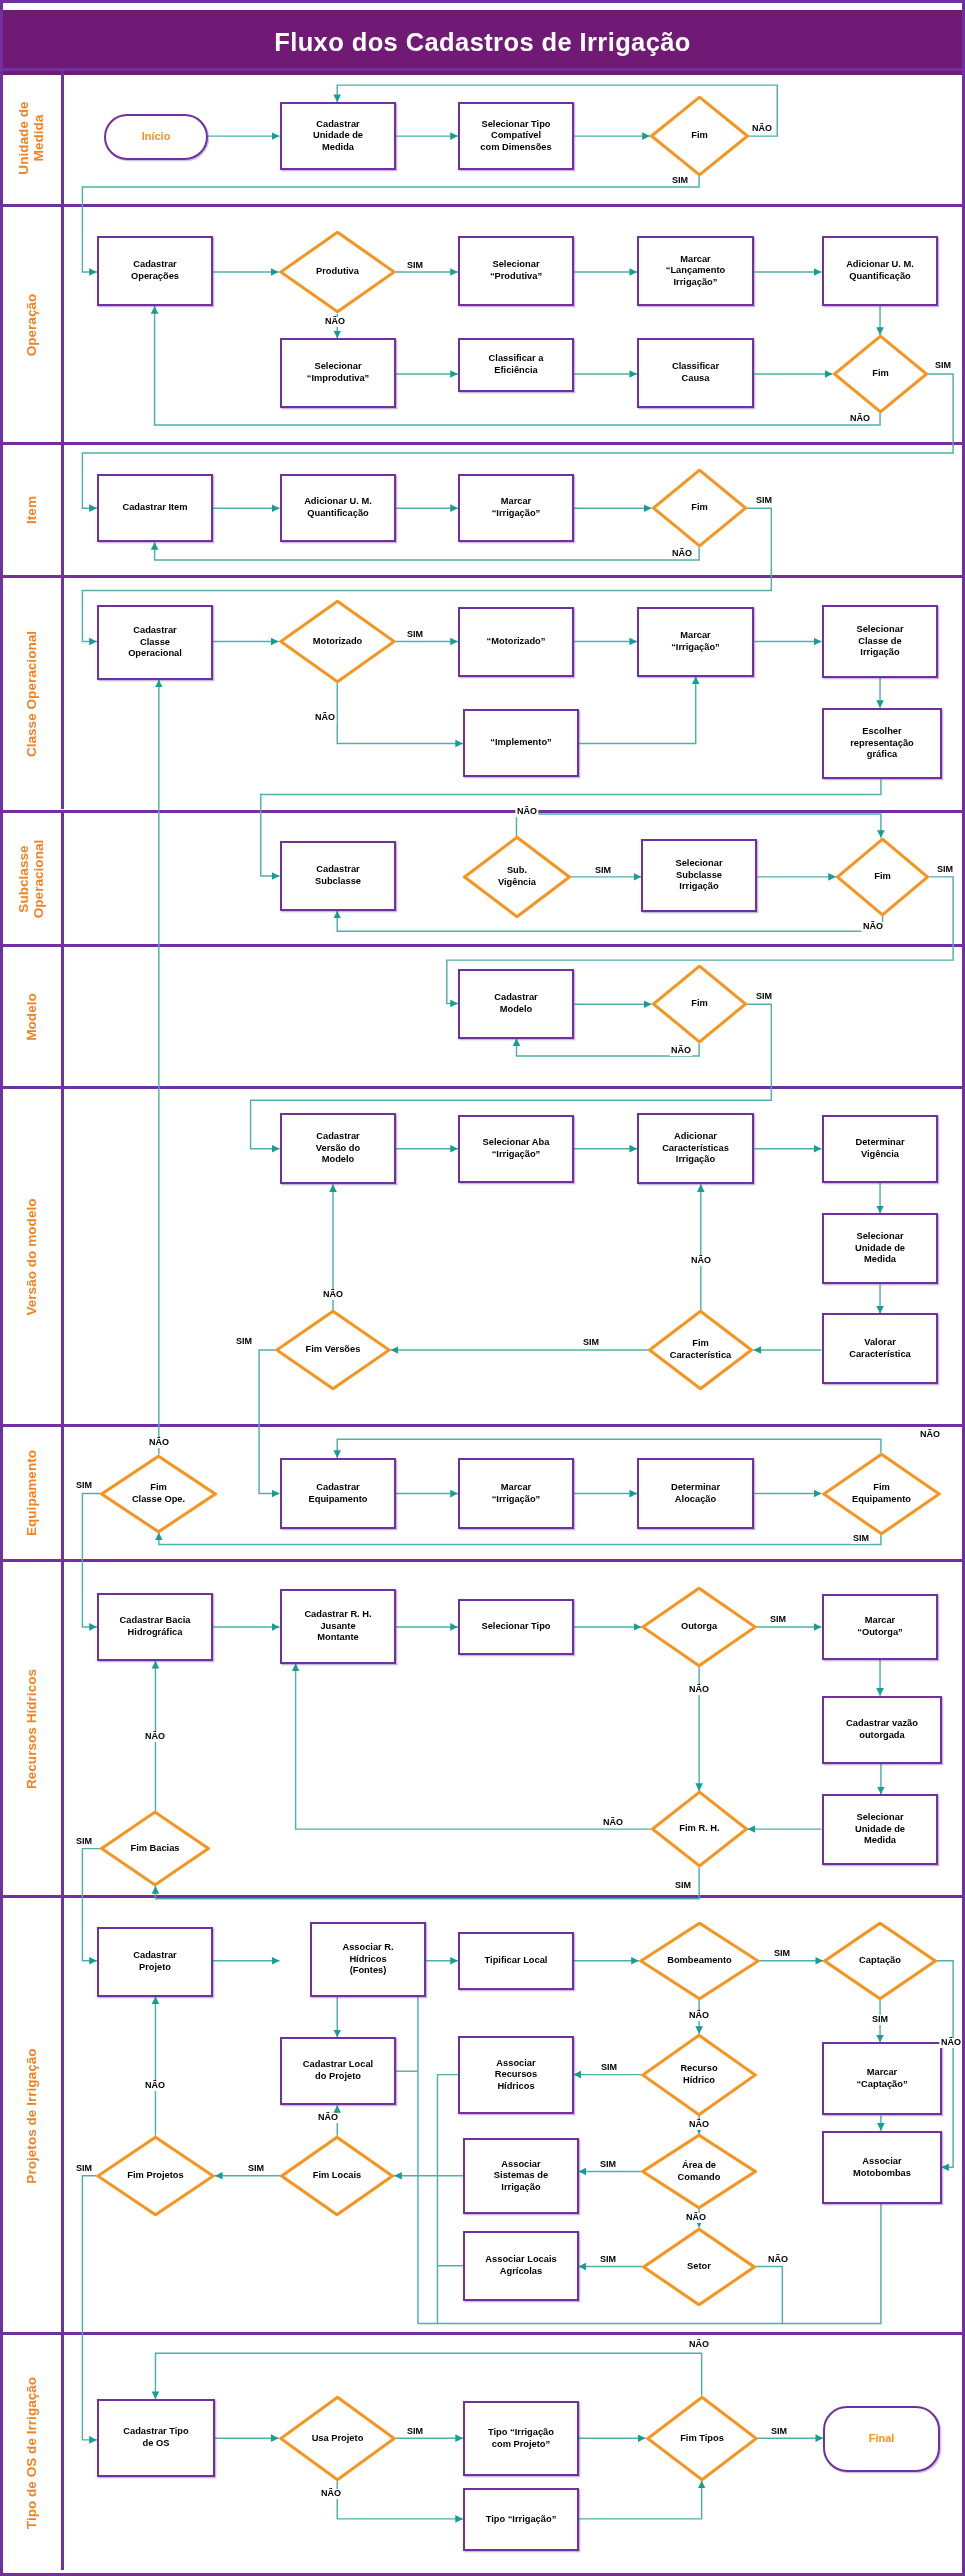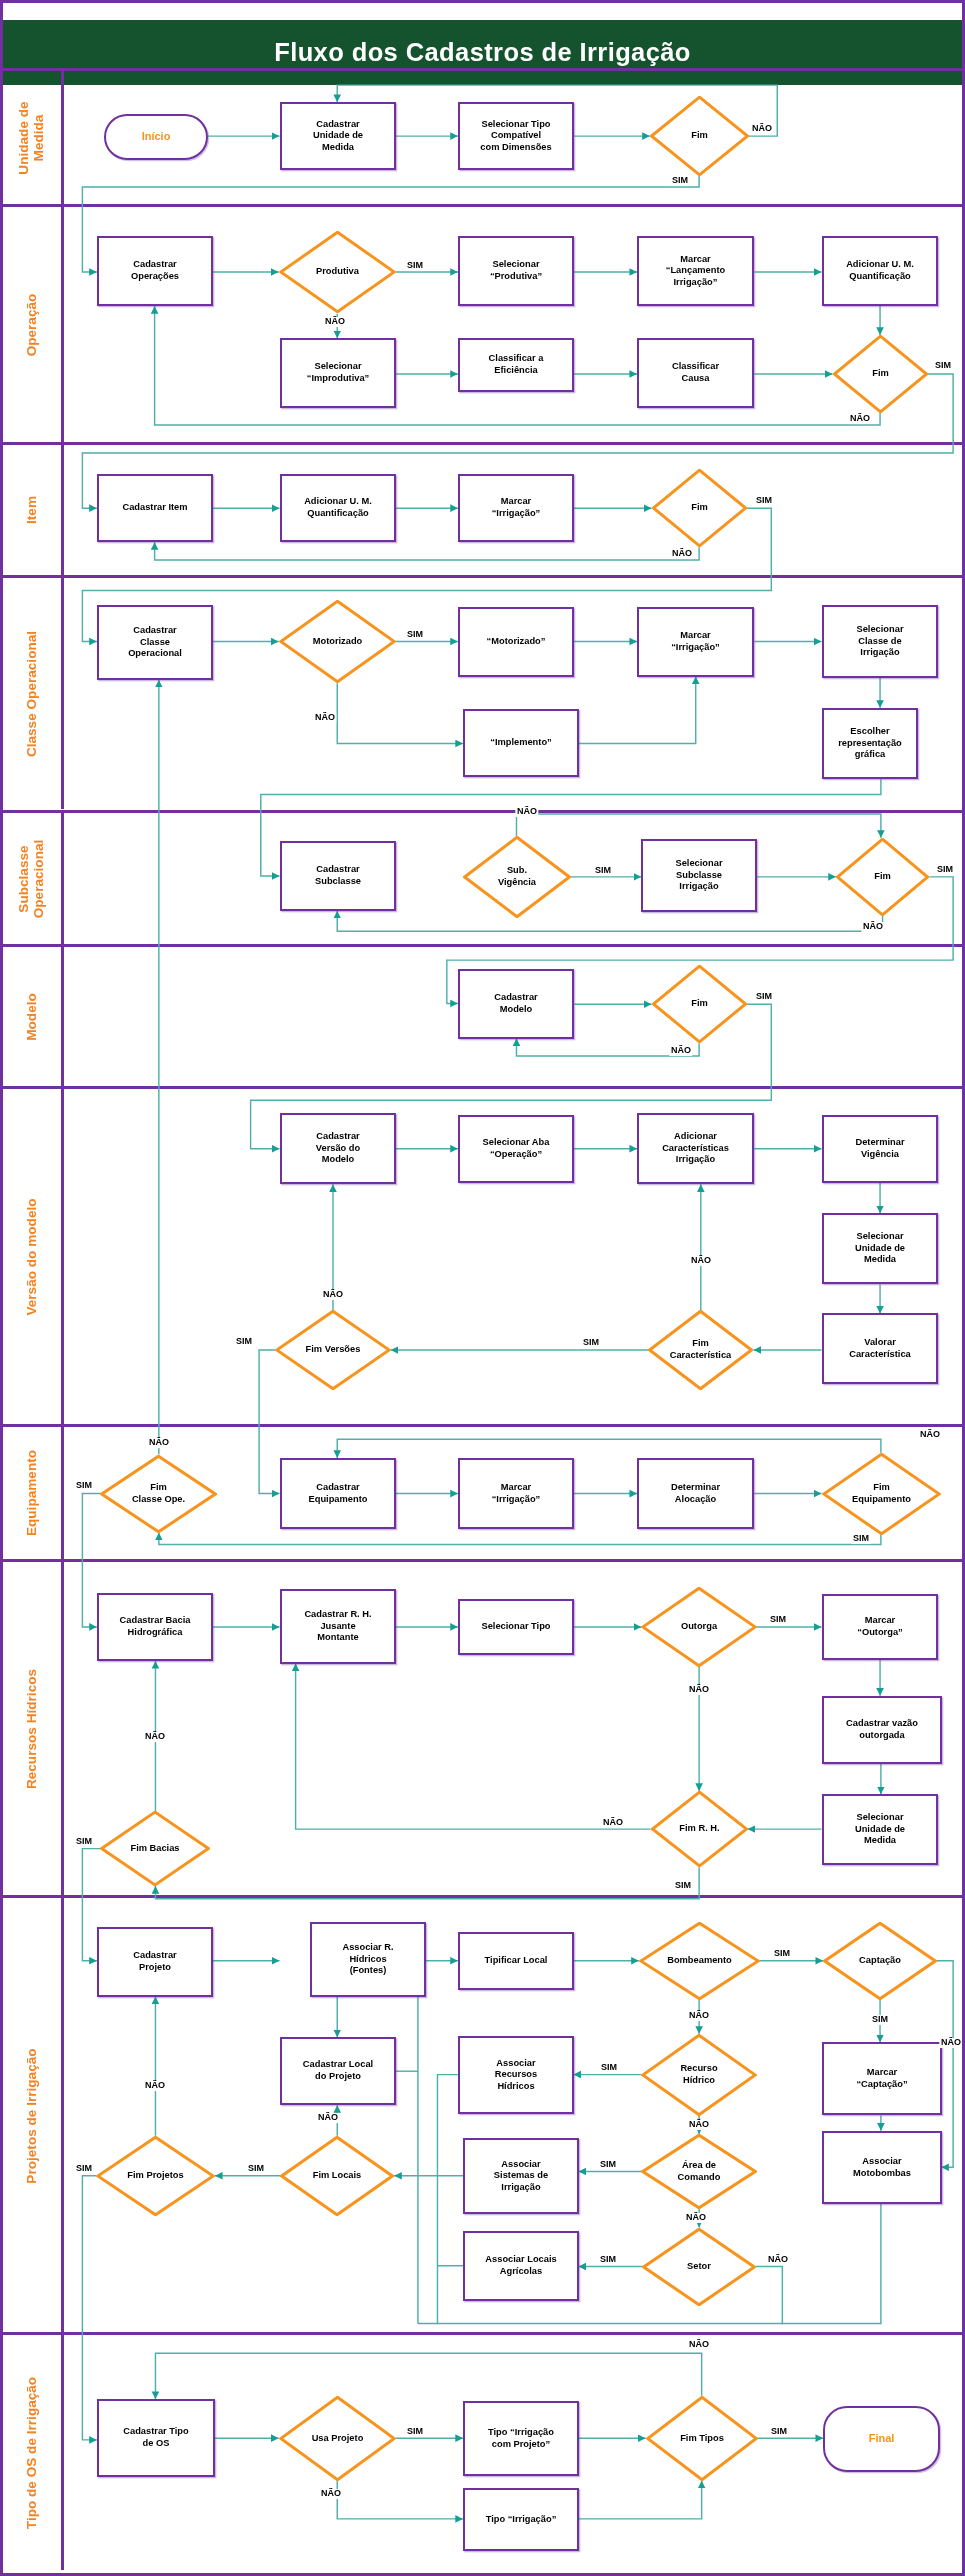--- a/index.html
+++ b/index.html
@@ -15,21 +15,21 @@
   #nodes .diamond{background:transparent;border:none;}
   .diamond svg{position:absolute;left:0;top:0;width:100%;height:100%;}
   .diamond .dlabel{position:relative;z-index:1;padding:0 8.5px;}
   .edge-label{position:absolute;transform:translate(-50%,-50%);background:#fff;font-weight:700;font-size:9px;padding:0 1.7px;color:#000;z-index:3;line-height:1.1;}
   .outer-border{position:absolute;left:0;top:0;right:0;bottom:0;border:3.4px solid #7030A0;box-sizing:border-box;pointer-events:none;z-index:4;}
 </style>
 </head>
 <body>
 
 <div id="flowchart" style="width: 965px; height: 2576px;">
-  <div class="title" style="background: #14532d; color: rgb(255, 255, 255); height: 65px; top: 20px;">Fluxo dos Cadastros de Irrigação</div>
+  <div class="title" style="background: #701a75; color: rgb(255, 255, 255); height: 65px; top: 10px;">Fluxo dos Cadastros de Irrigação</div>
   <div id="lanes">
       <div class="lane-row" style="top: 68px; height: 136px; width: 960px; border-top-color: rgb(112, 48, 160);">
         <div class="lane-label-cell" style="width: 61px; border-right-color: rgb(112, 48, 160);">
           <div class="lane-label" style="color: rgb(245, 130, 32); width: 129px;">Unidade de
 Medida</div>
         </div>
       </div>
       <div class="lane-row" style="top: 204px; height: 238px; width: 960px; border-top-color: rgb(112, 48, 160);">
         <div class="lane-label-cell" style="width: 61px; border-right-color: rgb(112, 48, 160);">
           <div class="lane-label" style="color: rgb(245, 130, 32); width: 231px;">Operação</div>
@@ -233,21 +233,21 @@
       <div class="node diamond" style="left: 279px; top: 600px; width: 117px; height: 83px;"><svg viewBox="0 0 100 100" preserveAspectRatio="none">
           <polygon points="50,1.5 98.5,50 50,98.5 1.5,50" fill="#fff" stroke="#F7941D" stroke-width="3" vector-effect="non-scaling-stroke"></polygon>
         </svg><span class="dlabel">Motorizado</span></div>
       <div class="node box" style="left: 458px; top: 607px; width: 116px; height: 70px; border-color: rgb(112, 48, 160);">“Motorizado”</div>
       <div class="node box" style="left: 637px; top: 607px; width: 117px; height: 70px; border-color: rgb(112, 48, 160);">Marcar
 “Irrigação”</div>
       <div class="node box" style="left: 822px; top: 605px; width: 116px; height: 73px; border-color: rgb(112, 48, 160);">Selecionar
 Classe de
 Irrigação</div>
       <div class="node box" style="left: 463px; top: 709px; width: 116px; height: 68px; border-color: rgb(112, 48, 160);">“Implemento”</div>
-      <div class="node box" style="left: 822px; top: 708px; width: 96px; height: 71px; border-color: rgb(112, 48, 160);">Escolher
+      <div class="node box" style="left: 822px; top: 708px; width: 120px; height: 71px; border-color: rgb(112, 48, 160);">Escolher
 representação
 gráfica</div>
       <div class="node box" style="left: 280px; top: 841px; width: 116px; height: 70px; border-color: rgb(112, 48, 160);">Cadastrar
 Subclasse</div>
       <div class="node diamond" style="left: 463px; top: 836px; width: 108px; height: 82px;"><svg viewBox="0 0 100 100" preserveAspectRatio="none">
           <polygon points="50,1.5 98.5,50 50,98.5 1.5,50" fill="#fff" stroke="#F7941D" stroke-width="3" vector-effect="non-scaling-stroke"></polygon>
         </svg><span class="dlabel">Sub.
 Vigência</span></div>
       <div class="node box" style="left: 641px; top: 839px; width: 116px; height: 73px; border-color: rgb(112, 48, 160);">Selecionar
 Subclasse
@@ -257,21 +257,21 @@
         </svg><span class="dlabel">Fim</span></div>
       <div class="node box" style="left: 458px; top: 969px; width: 116px; height: 70px; border-color: rgb(112, 48, 160);">Cadastrar
 Modelo</div>
       <div class="node diamond" style="left: 652px; top: 965px; width: 95px; height: 78px;"><svg viewBox="0 0 100 100" preserveAspectRatio="none">
           <polygon points="50,1.5 98.5,50 50,98.5 1.5,50" fill="#fff" stroke="#F7941D" stroke-width="3" vector-effect="non-scaling-stroke"></polygon>
         </svg><span class="dlabel">Fim</span></div>
       <div class="node box" style="left: 280px; top: 1113px; width: 116px; height: 71px; border-color: rgb(112, 48, 160);">Cadastrar
 Versão do
 Modelo</div>
       <div class="node box" style="left: 458px; top: 1115px; width: 116px; height: 68px; border-color: rgb(112, 48, 160);">Selecionar Aba
-“Operação”</div>
+“Irrigação”</div>
       <div class="node box" style="left: 637px; top: 1113px; width: 117px; height: 71px; border-color: rgb(112, 48, 160);">Adicionar
 Características
 Irrigação</div>
       <div class="node box" style="left: 822px; top: 1115px; width: 116px; height: 68px; border-color: rgb(112, 48, 160);">Determinar
 Vigência</div>
       <div class="node box" style="left: 822px; top: 1213px; width: 116px; height: 71px; border-color: rgb(112, 48, 160);">Selecionar
 Unidade de
 Medida</div>
       <div class="node box" style="left: 822px; top: 1313px; width: 116px; height: 71px; border-color: rgb(112, 48, 160);">Valorar
 Característica</div>

